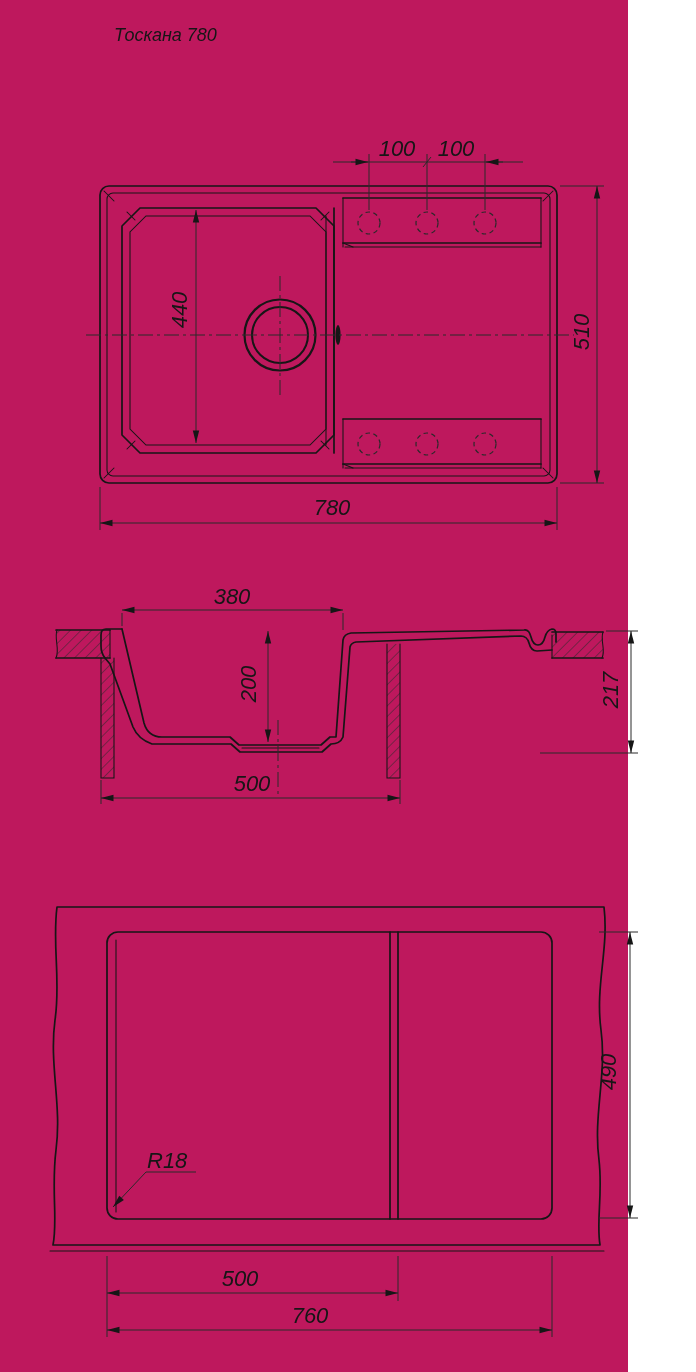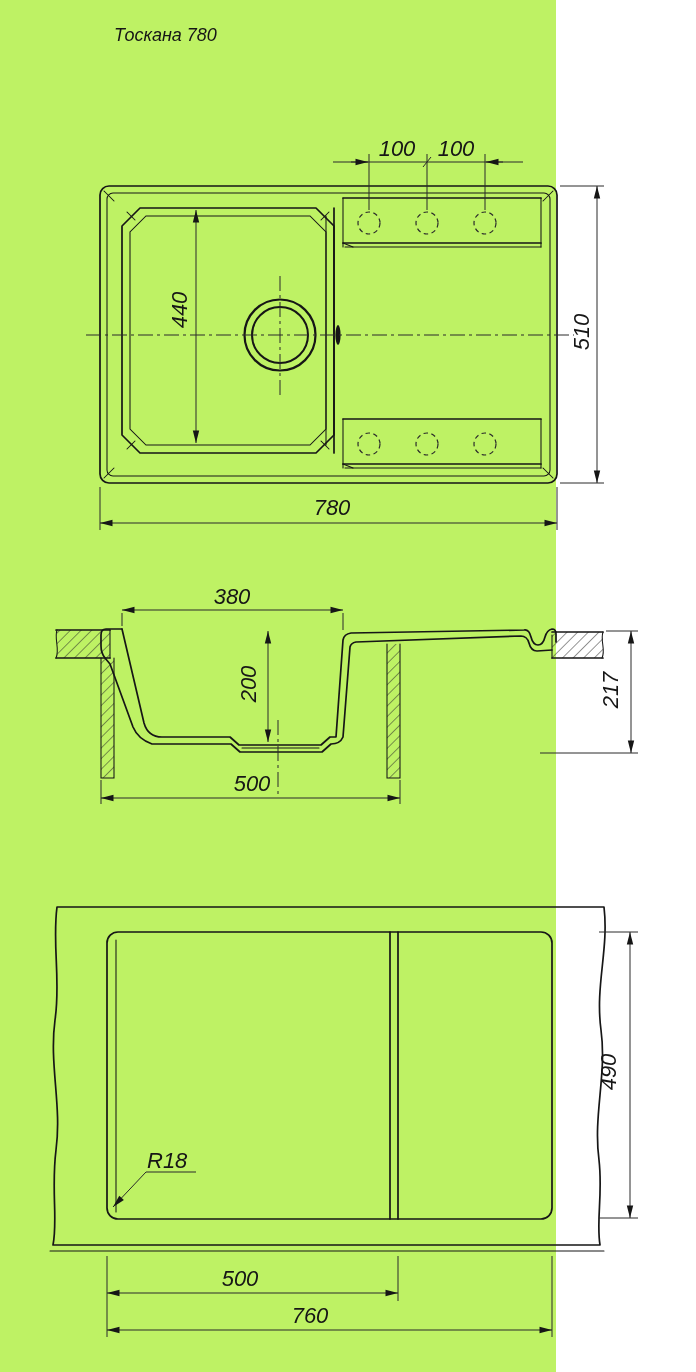--- a/index.html
+++ b/index.html
@@ -1,16 +1,16 @@
 <!DOCTYPE html>
 <html><head>
 <meta charset="utf-8">
 <style>
   html,body{margin:0;padding:0;background:#ffffff;}
-  .page{width:556px;height:1372px;position:relative;background:#bef264;font-family:"Liberation Sans",sans-serif;}
+  .page{width:628px;height:1372px;position:relative;background:#be185d;font-family:"Liberation Sans",sans-serif;}
   svg{display:block;}
   .outline{stroke:#161616;stroke-width:1.7;fill:none;stroke-linejoin:round;stroke-linecap:round;}
   .thin{stroke:#161616;stroke-width:1.05;fill:none;stroke-linecap:round;}
   .dim{stroke:#2a2a2a;stroke-width:1;fill:none;}
   .center{stroke:#2a2a2a;stroke-width:1;fill:none;stroke-dasharray:15 4 3 4;}
   .dashed{stroke:#2a2a2a;stroke-width:1.2;fill:none;stroke-dasharray:4.5 3.5;}
   .hatched{fill:url(#hatch);stroke:none;}
   text{fill:#161616;font-family:"Liberation Sans",sans-serif;font-style:italic;}
   .dimtxt{font-size:22px;}
   .titletxt{font-size:18px;}

